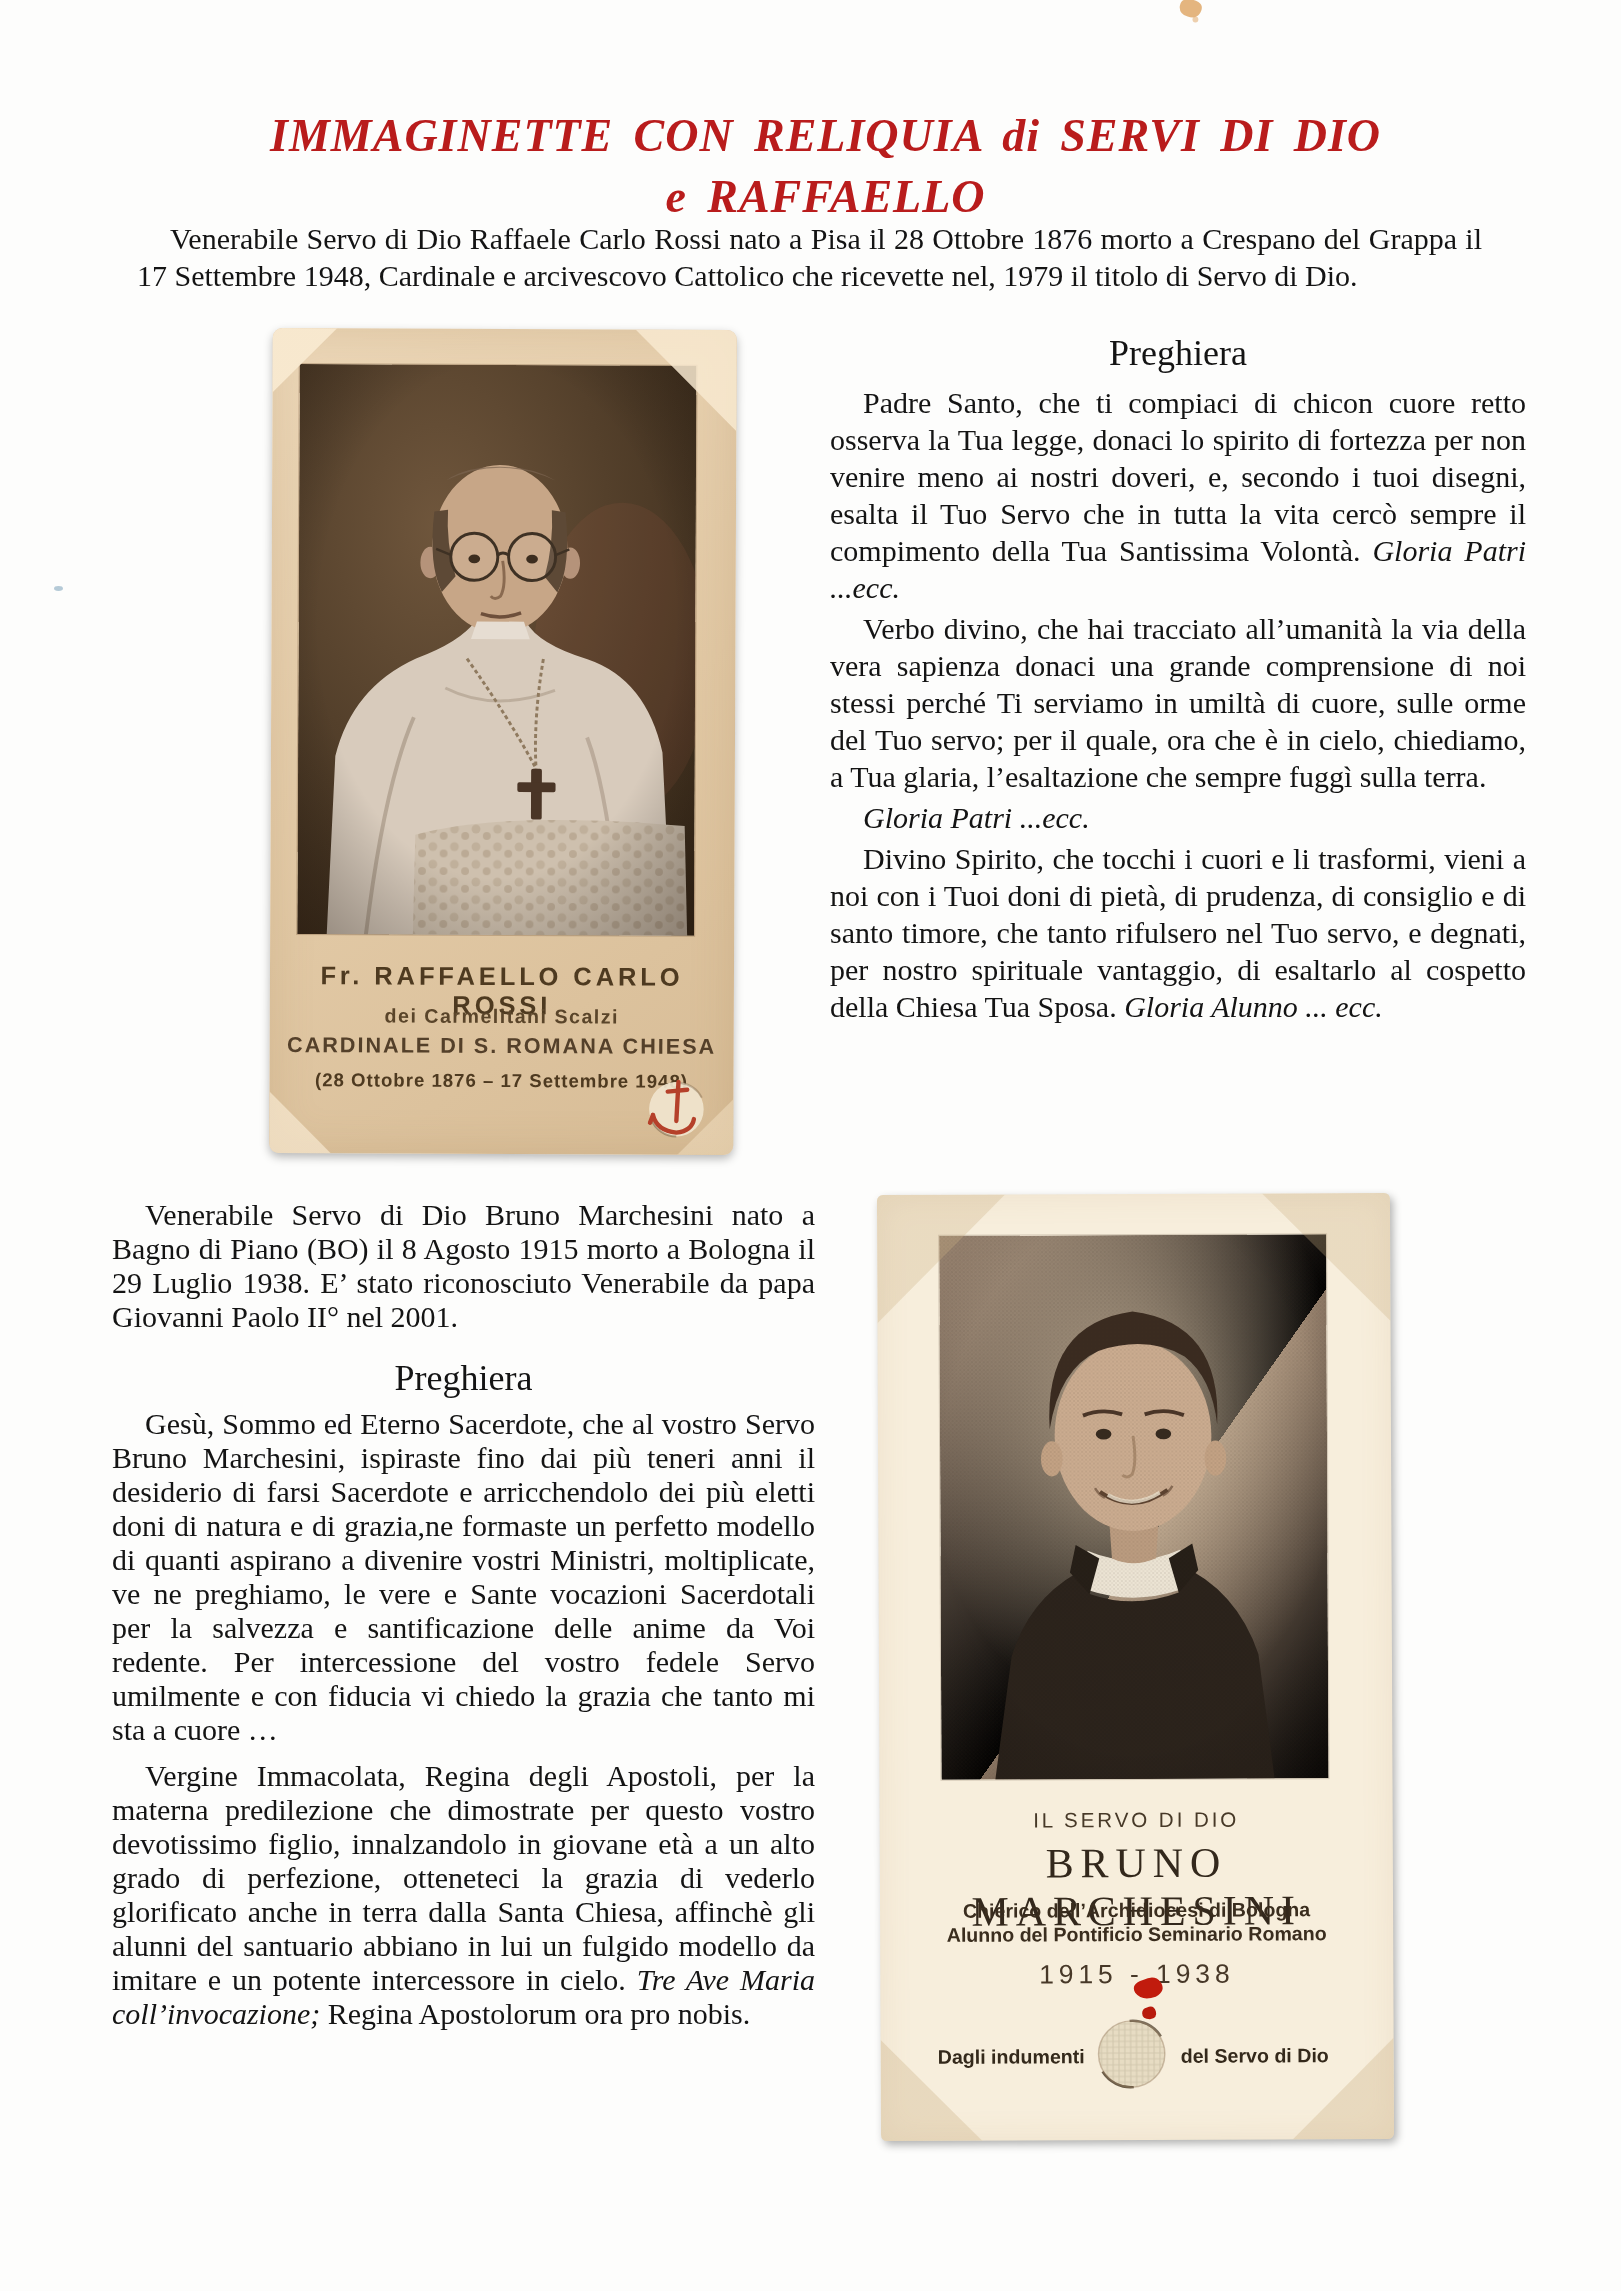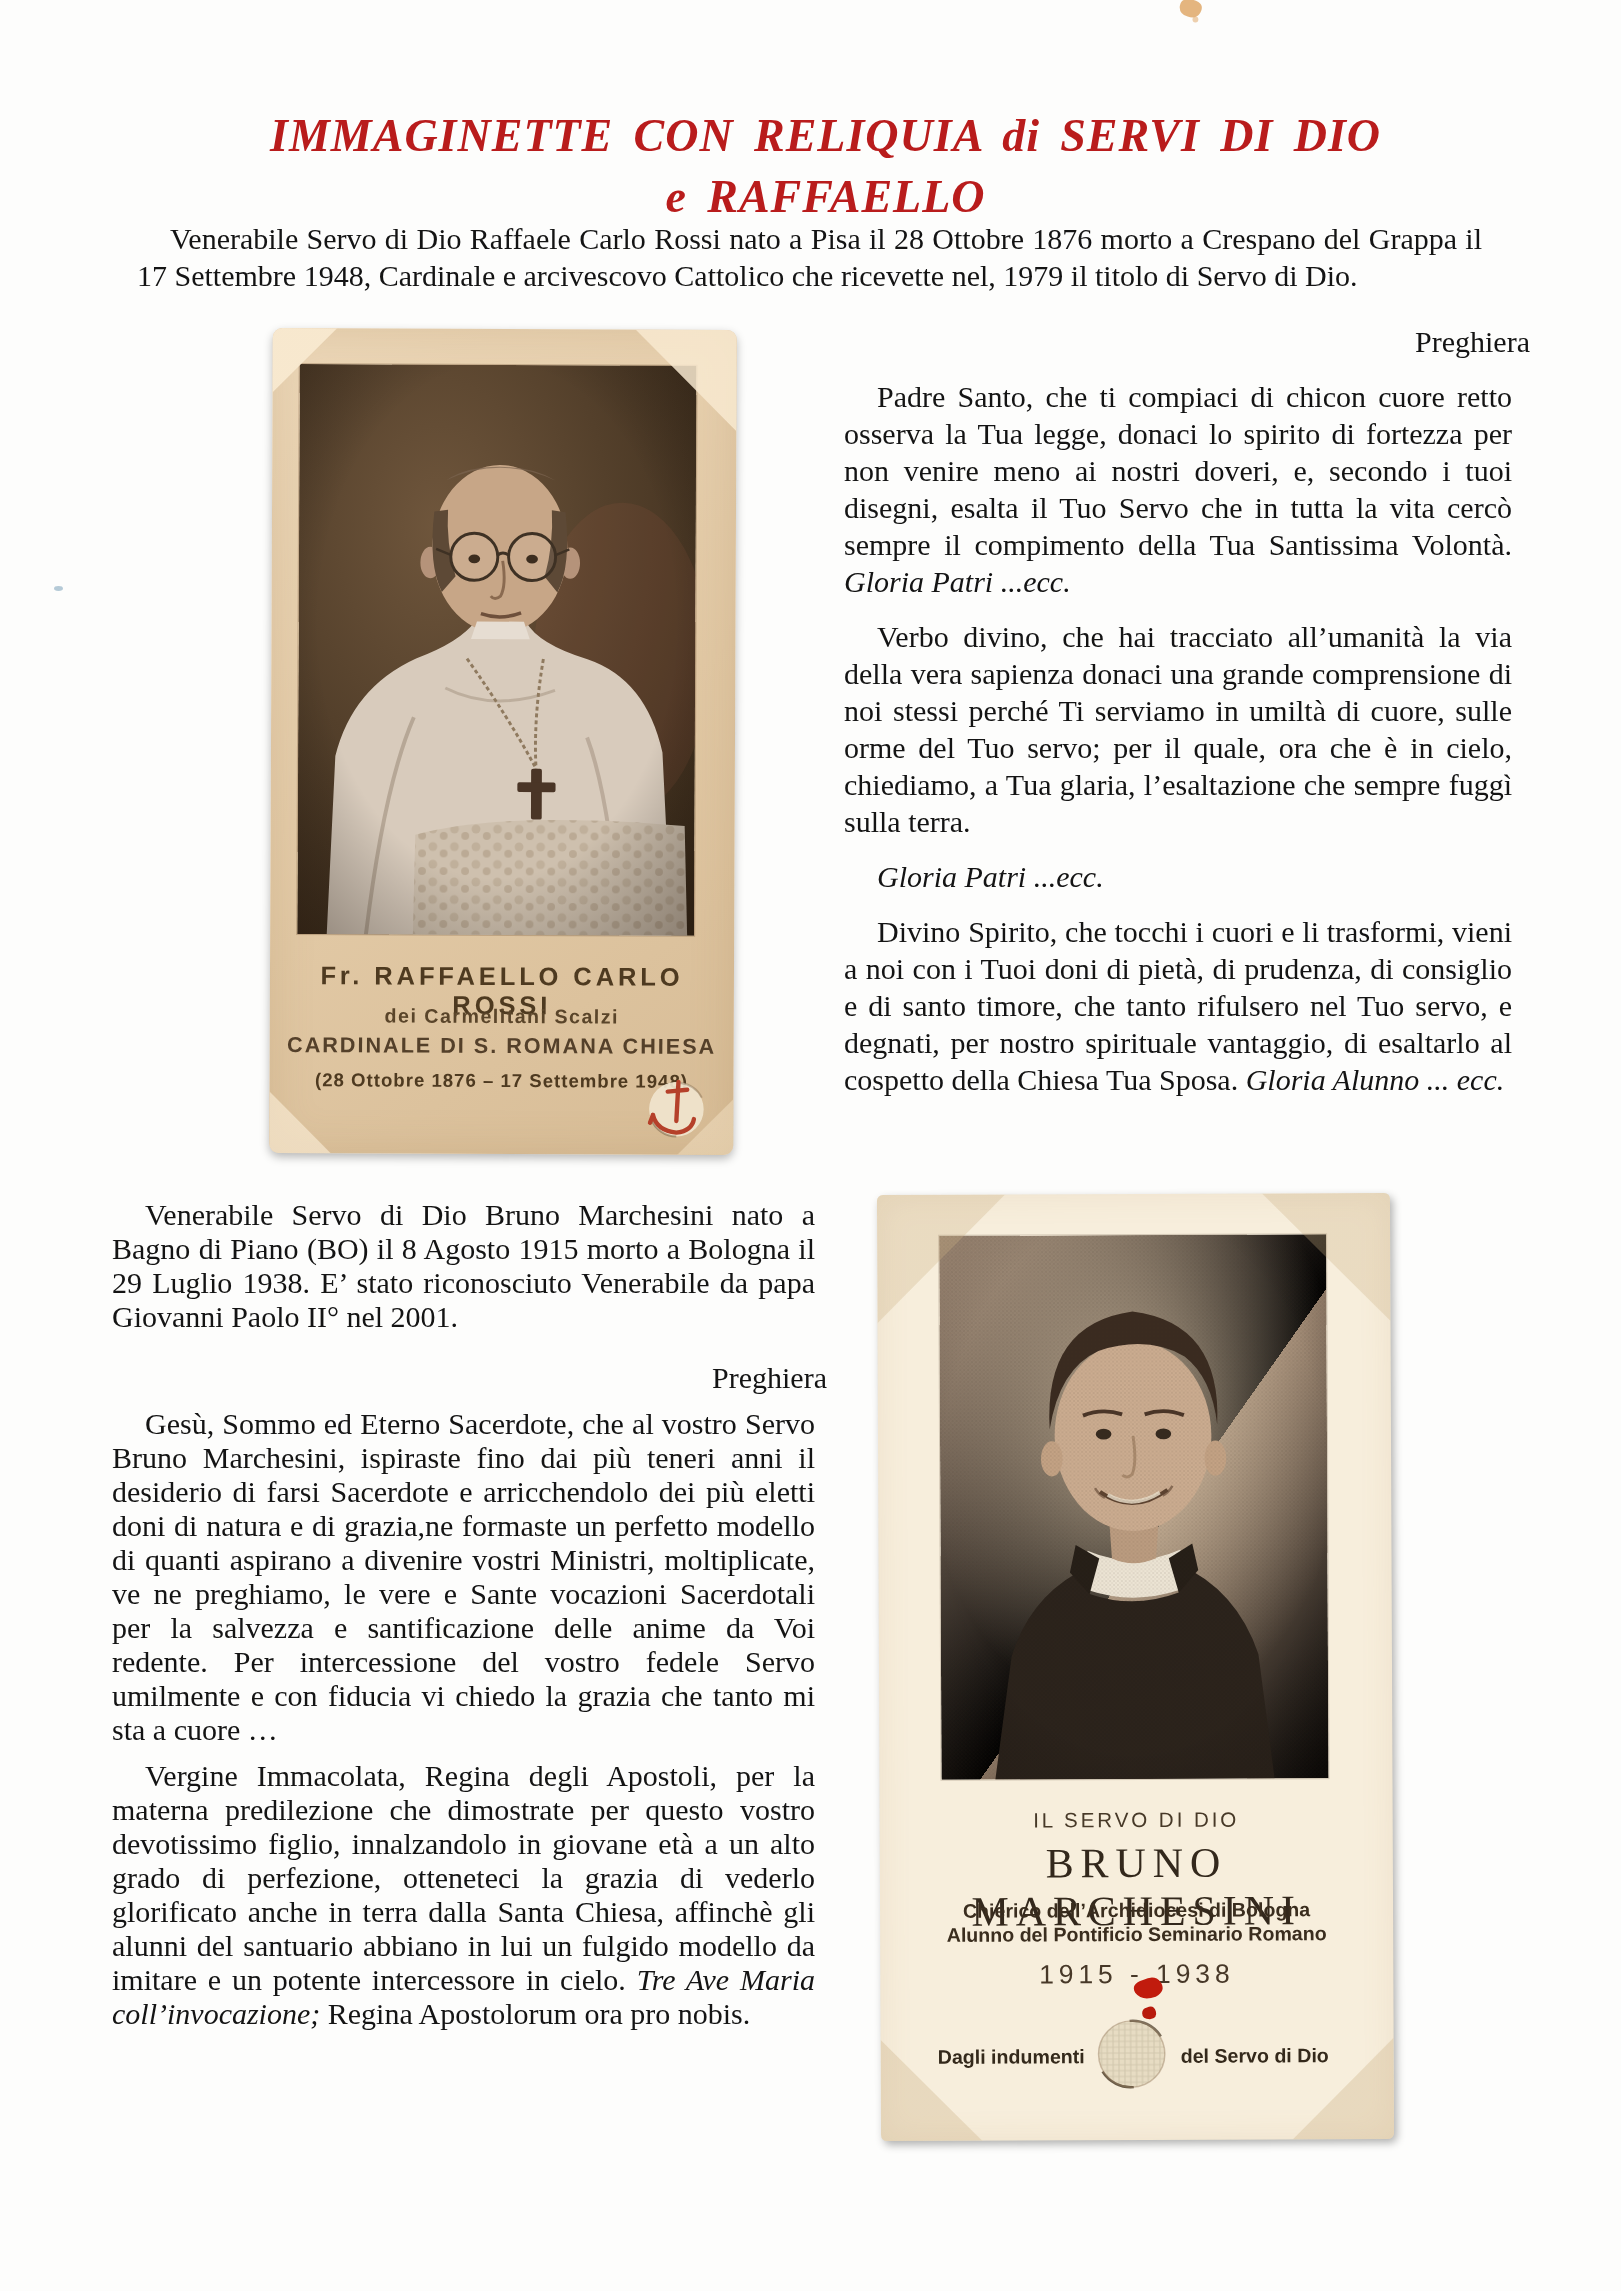--- a/index.html
+++ b/index.html
@@ -24,22 +24,22 @@
     position:absolute; top:204px; left:121px; width:1345px;
     font-size:30px; line-height:37px; text-align:justify; text-indent:33px;
     margin:16px; hyphens:auto;
   }
 
   
   .prayer-col{
     position:absolute; left:826px; top:323px; width:704px;
     font-size:30px; line-height:37px; text-align:justify; hyphens:auto;
   }
-  .prayer-col p{margin:18px; text-indent:33px;}
-  .heading{ text-align:right; text-indent:0; font-size:30px; margin:0;}
+  .prayer-col p{margin:4px; text-indent:33px;}
+  .heading{ text-align:center; text-indent:0; font-size:36px; margin:12px;}
 
   
   .col2{
     position:absolute; left:100px; top:1186px; width:727px;
     font-size:30px; line-height:34px; text-align:justify; hyphens:auto;
   }
   .col2 p{margin:12px; text-indent:33px;}
   .col2 .heading{margin-top:27.4px; margin-bottom:2.9px;}
   .col2 .heading2{margin:0; text-align:center; text-indent:0;}
 

